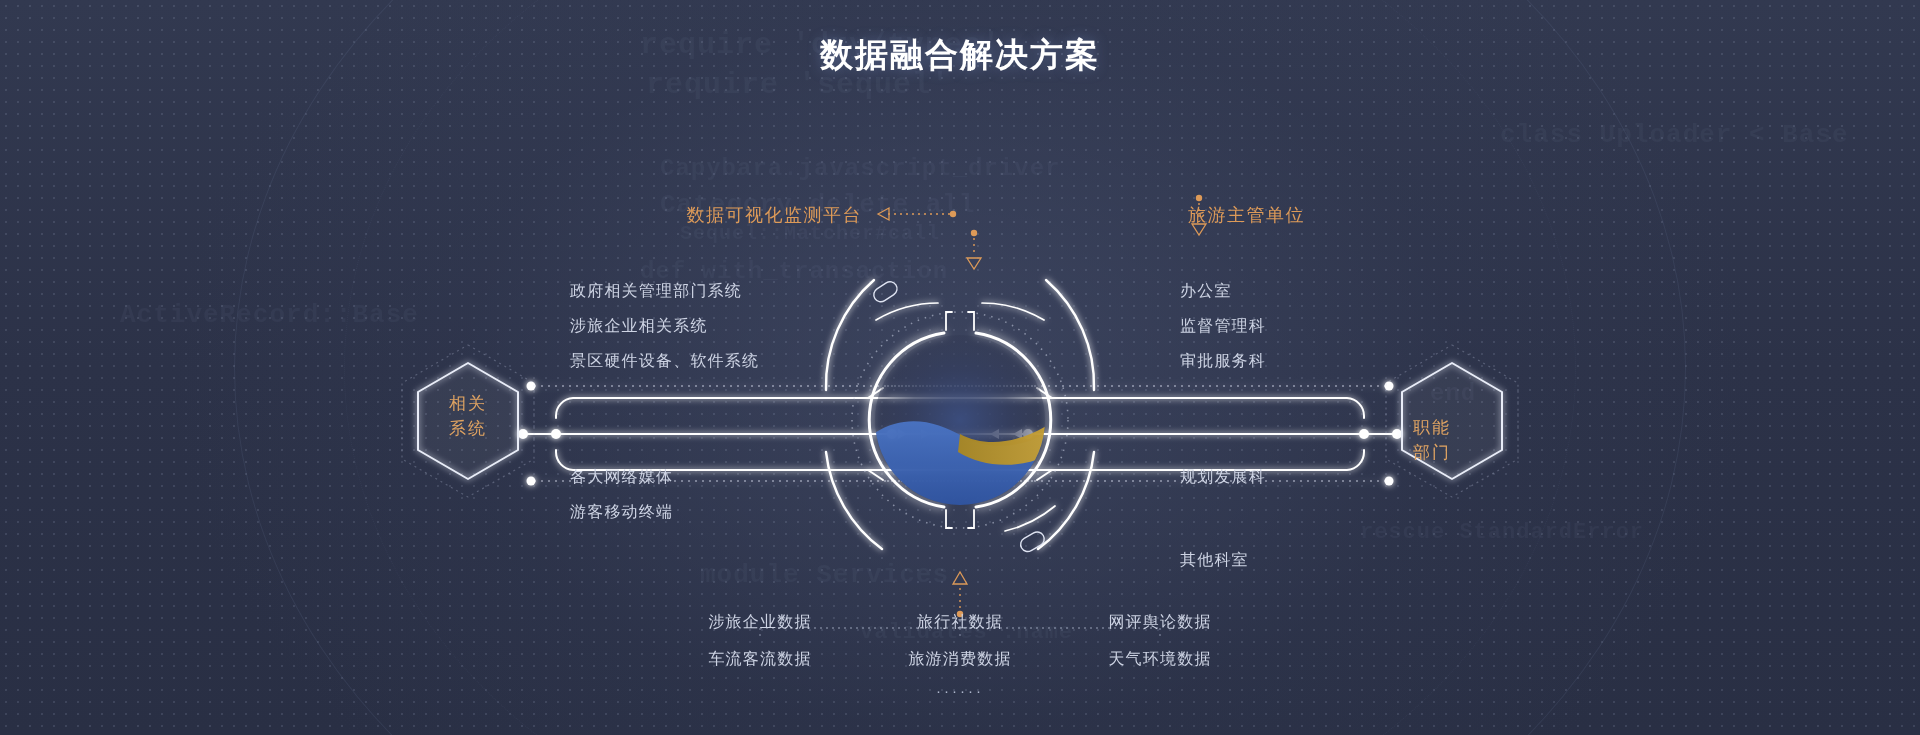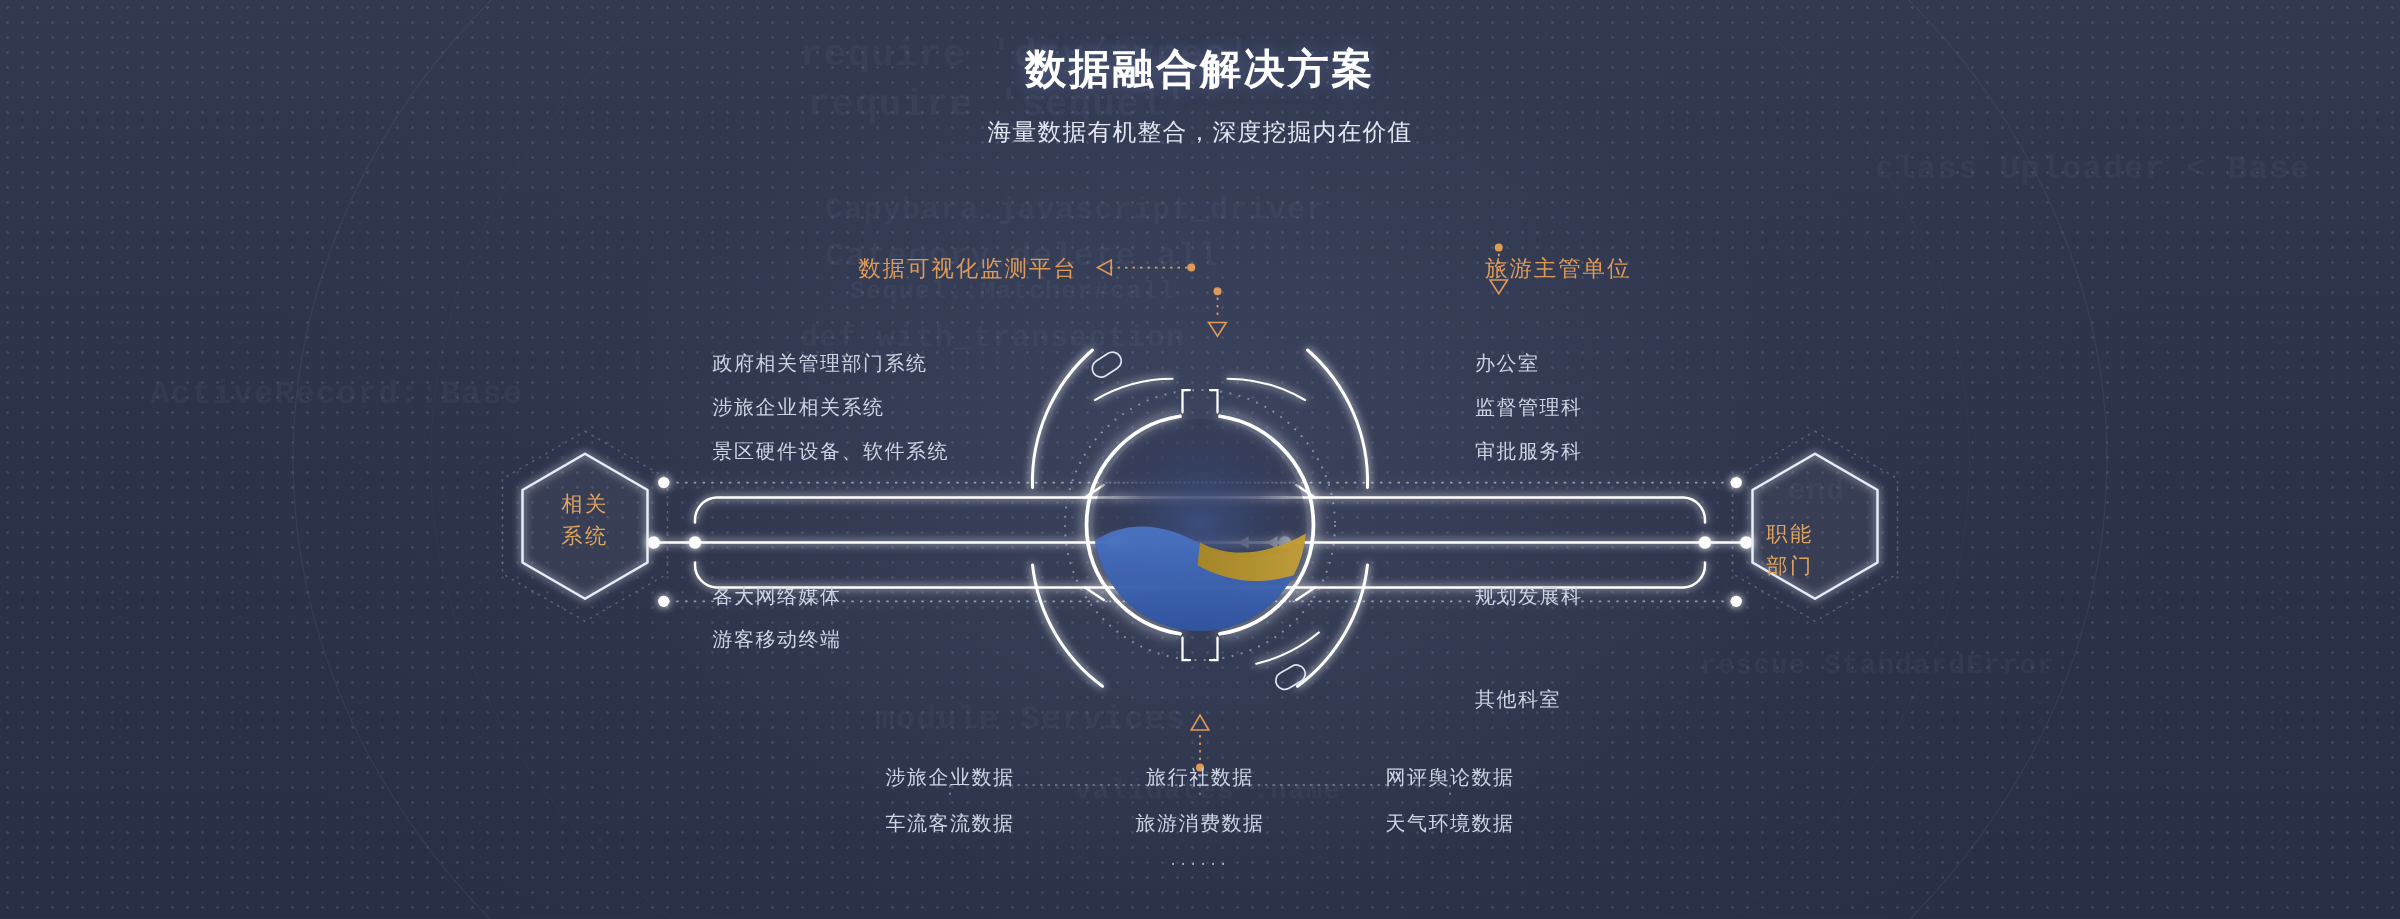--- a/index.html
+++ b/index.html
@@ -133,21 +133,20 @@
       <div class="codebg" style="left: 1430px; top: 380px; font-size: 24px;">end</div>
       <div class="codebg" style="left: 1360px; top: 520px; font-size: 22px;">rescue StandardError</div>
       <div class="codebg" style="left: 700px; top: 560px; font-size: 26px;">module Services</div>
       <div class="codebg" style="left: 860px; top: 620px; font-size: 22px;">validates :name</div>
     </div>
   <div class="outer-ellipse"></div>
   <div class="outer-ellipse2"></div>
 
   <div class="header">
     <h1 class="title">数据融合解决方案</h1>
-    <p class="subtitle">海量数据有机整合，深度挖掘内在价值</p>
   </div>
 
   <svg class="layer" viewBox="0 0 1920 735">
     <defs>
       <radialGradient id="coreGlow" cx="50%" cy="50%" r="50%">
         <stop offset="0%" stop-color="#3b4d7e" stop-opacity="0.95"></stop>
         <stop offset="60%" stop-color="#333d5e" stop-opacity="0.75"></stop>
         <stop offset="100%" stop-color="#2f3650" stop-opacity="0.35"></stop>
       </radialGradient>
       <linearGradient id="blueWave" x1="0" y1="0" x2="0" y2="1">

